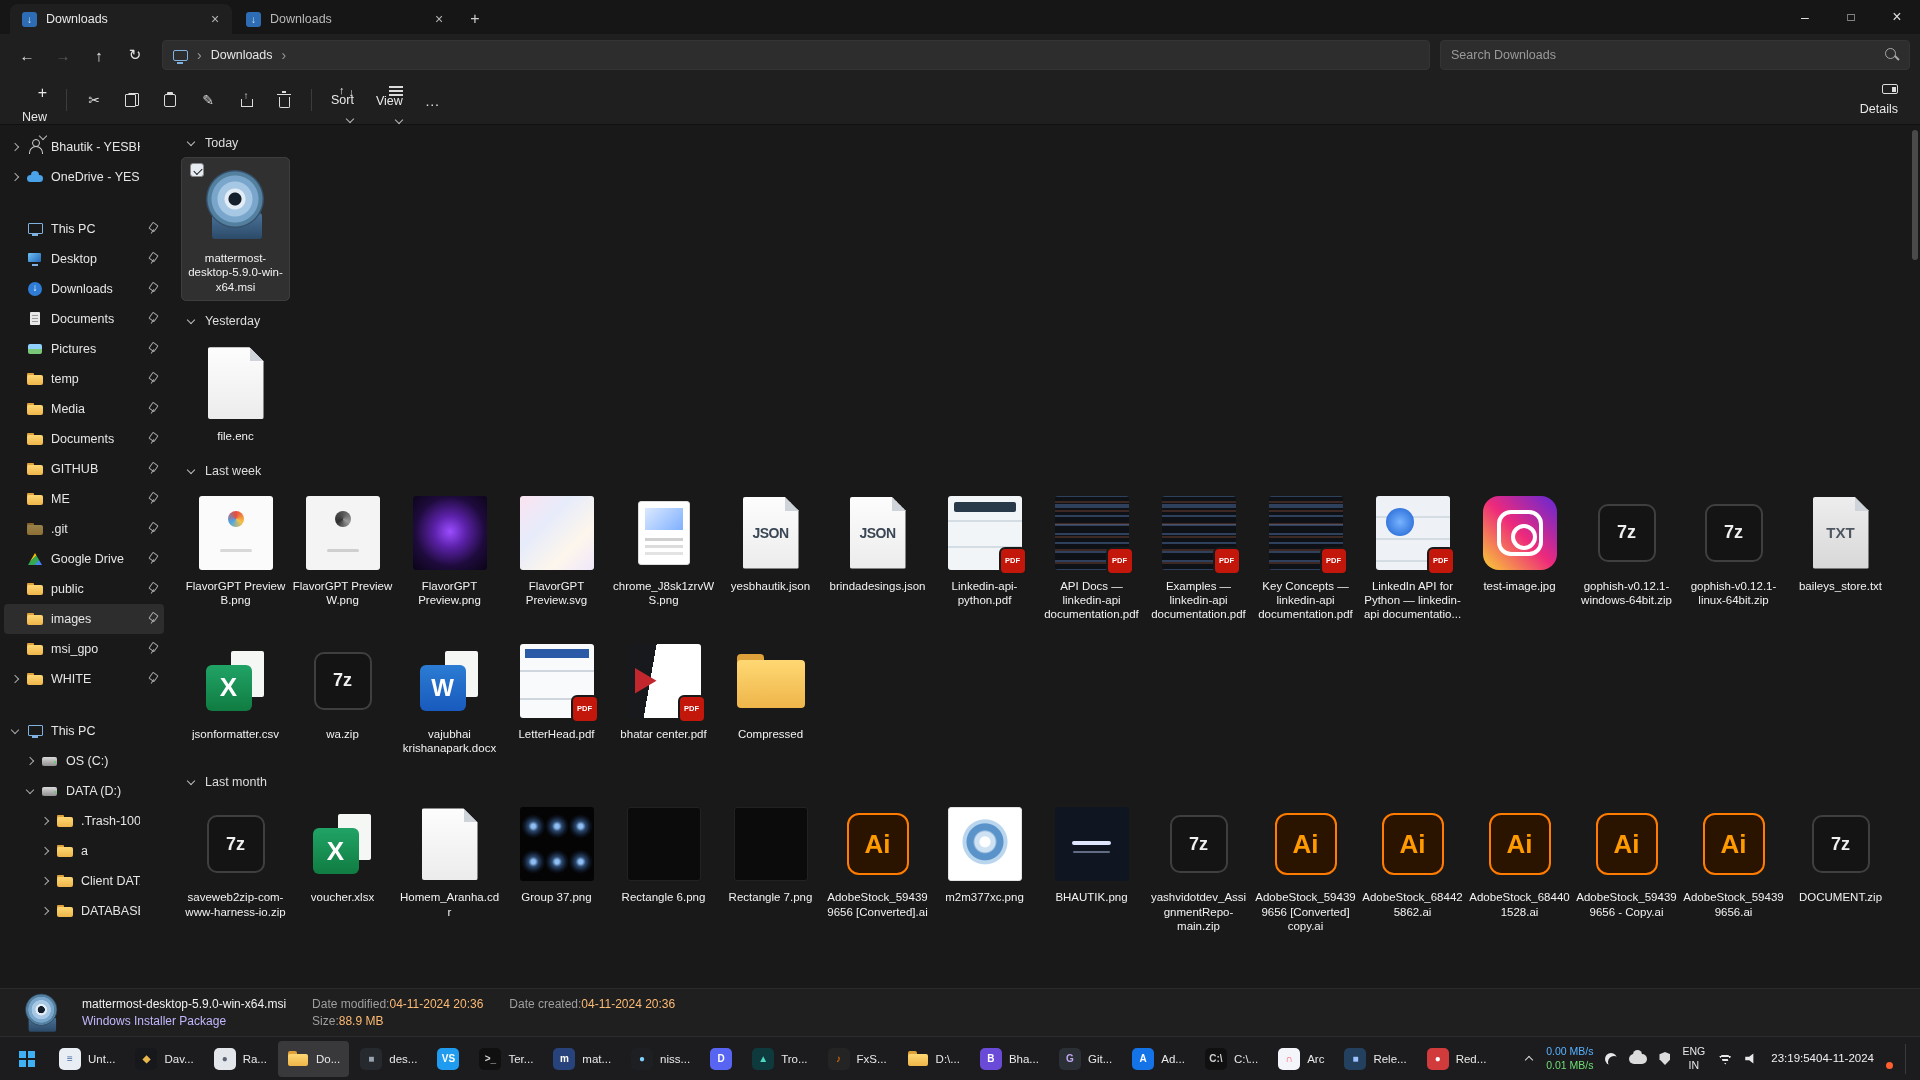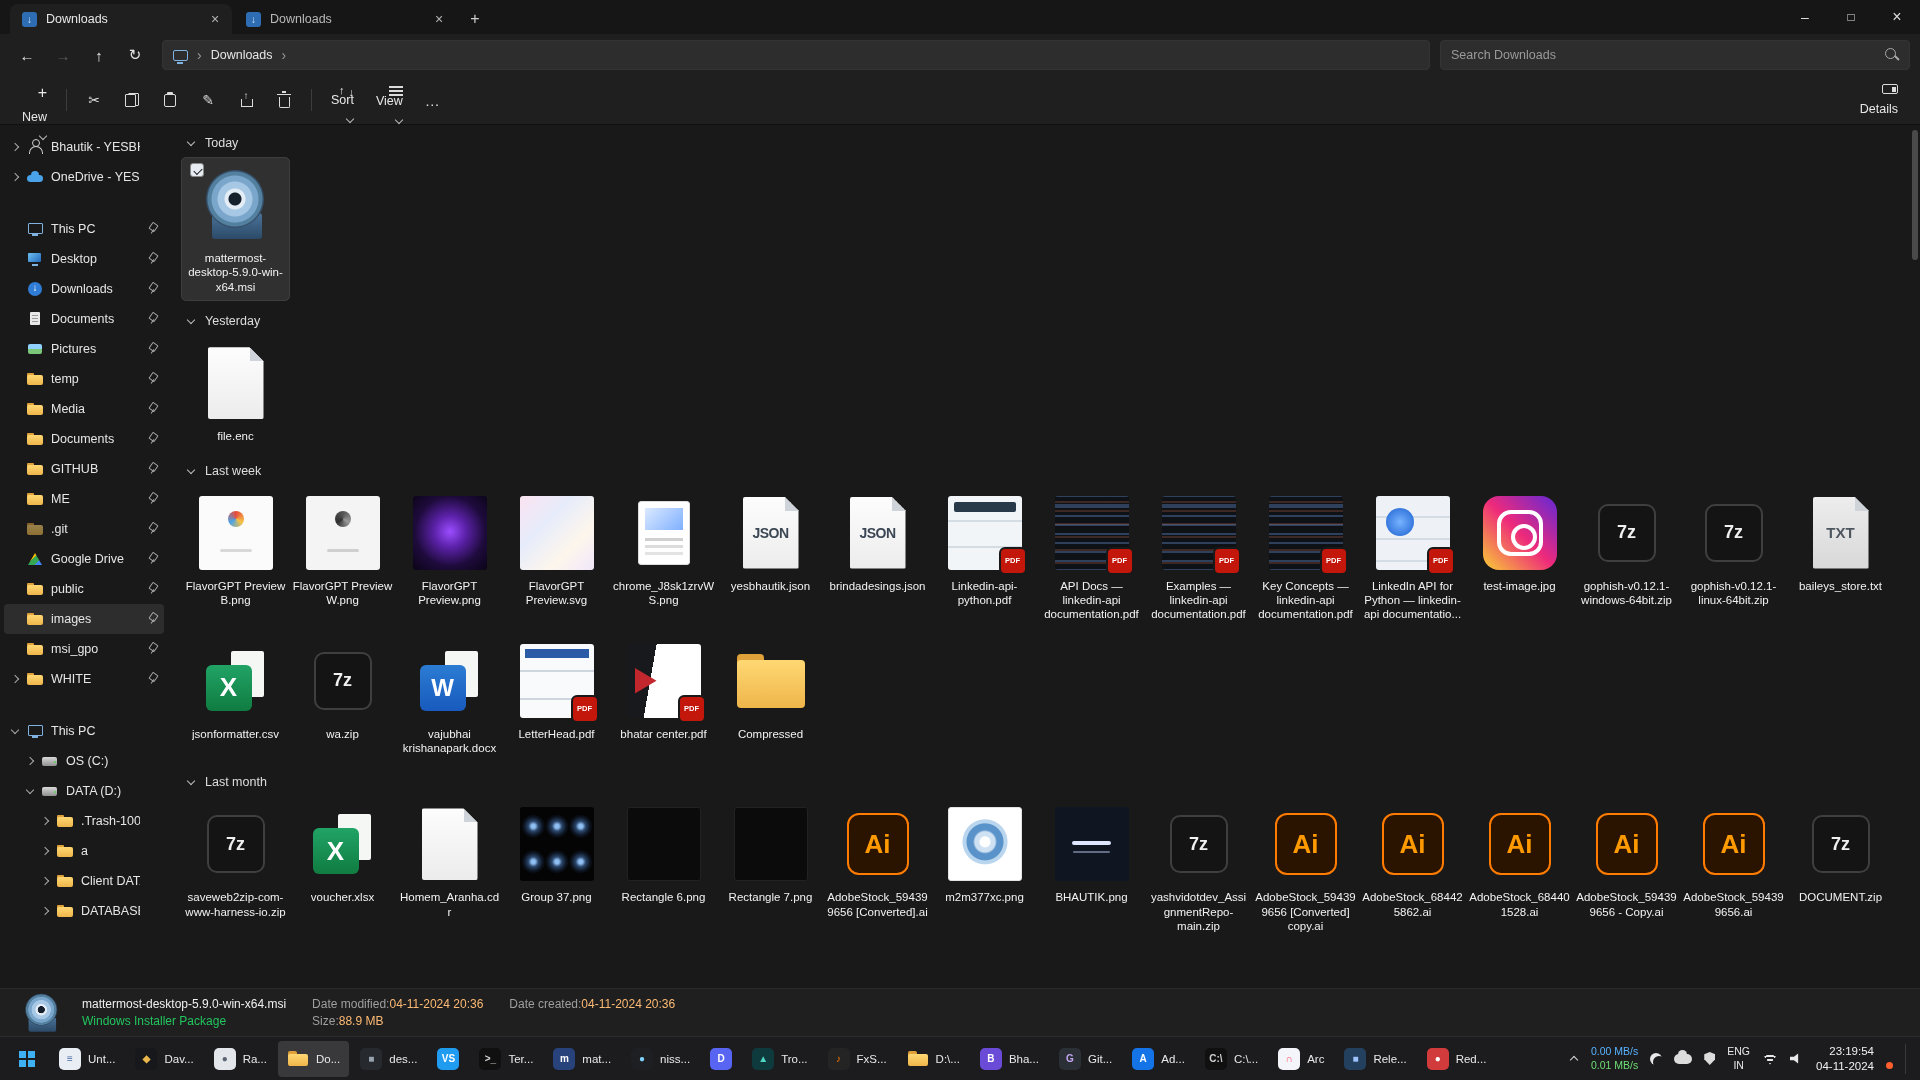--- a/index.html
+++ b/index.html
@@ -186,21 +186,21 @@
 .t-m2m{background:#fff;border:1px solid #e3e3e3;background-image:radial-gradient(circle at 50% 47%,#ffffff 0 5px,#cfe2f4 6px 10px,#5a93c9 12px 18px,#b9d6ee 19px 22px,transparent 23px);}
 .t-bhautik{background:#101522;}
 .t-bhautik::before{content:"";position:absolute;left:24%;top:46%;width:52%;height:4px;background:#dfe6ff;border-radius:2px;box-shadow:0 9px 0 -1px rgba(180,195,230,.5);}
 
 
 .statusbar{height:48px;flex:0 0 auto;background:#1f1f1f;border-top:1px solid #2a2a2a;display:flex;align-items:center;gap:26px;padding:0 10px;}
 .sb-iconwrap{width:46px;height:46px;display:flex;align-items:center;justify-content:center;}
 .sb-col{display:flex;flex-direction:column;justify-content:center;gap:3px;font-size:12px;}
 .sb-top{align-self:flex-start;padding-top:8px;}
 .sb-name{color:#f0f0f0;}
-.sb-type{color:#22c55e;}
+.sb-type{color:#c4b5fd;}
 .sb-kv{display:flex;gap:0;}
 .sb-kv .k{color:#9f9f9f;}
 .sb-kv .v{color:#fdba74;}
 
 
 .taskbar{height:44px;flex:0 0 auto;background:#1c1c1e;border-top:1px solid #2c2c2c;display:flex;align-items:center;padding:0 6px;gap:2px;}
 .t-start{width:42px;height:36px;border-radius:4px;display:flex;align-items:center;justify-content:center;}
 .winlogo{width:16px;height:16px;position:relative;}
 .winlogo::before{content:"";position:absolute;left:0;top:0;width:7px;height:7px;background:#3db1f3;box-shadow:9px 0 0 #3db1f3,0 9px 0 #3db1f3,9px 9px 0 #3db1f3;}
 .taskbar-apps{display:flex;align-items:center;gap:2px;}
@@ -221,21 +221,21 @@
 .tr-cloud{width:18px;height:10px;background:#dcdcdc;border-radius:6px;position:relative;}
 .tr-cloud::before{content:"";position:absolute;top:-4px;left:4px;width:9px;height:9px;background:#dcdcdc;border-radius:50%;}
 .tr-shield{width:11px;height:13px;background:#dcdcdc;clip-path:polygon(50% 0,100% 18%,100% 55%,50% 100%,0 55%,0 18%);}
 .lang{display:flex;flex-direction:column;align-items:center;font-size:10.5px;line-height:1.25;color:#e8e8e8;}
 .tr-wifi{width:16px;height:12px;background:
  radial-gradient(circle at 50% 100%,#e8e8e8 0 2px,transparent 2.5px),
  radial-gradient(circle at 50% 100%,transparent 0 4.5px,#e8e8e8 4.5px 6px,transparent 6.5px),
  radial-gradient(circle at 50% 100%,transparent 0 8.5px,#e8e8e8 8.5px 10px,transparent 10.5px);
  clip-path:polygon(50% 100%,0 8%,100% 8%);}
 .tr-vol{width:14px;height:12px;background:#e8e8e8;clip-path:polygon(0 35%,28% 35%,58% 8%,58% 92%,28% 65%,0 65%);}
-.clock{display:flex;flex-direction:column;align-items:flex-end;font-size:11.5px;line-height:1.3;color:#f0f0f0;}
+.clock{display:flex;flex-direction:row;align-items:flex-end;font-size:11.5px;line-height:1.3;color:#f0f0f0;}
 .notif-dot{width:7px;height:7px;border-radius:50%;background:#ff5f2e;align-self:flex-end;margin-bottom:5px;}
 .show-desktop{width:3px;height:30px;border-left:1px solid #3a3a3a;}
 </style>
 </head>
 <body>
 
 <div id="app">
 
   <div class="titlebar">
     <div class="tabstrip">

